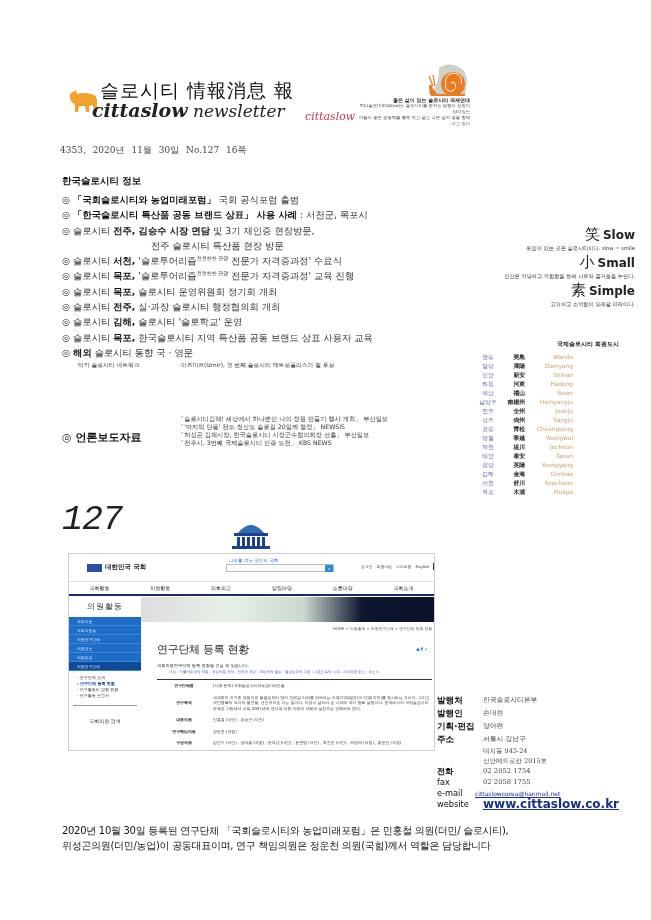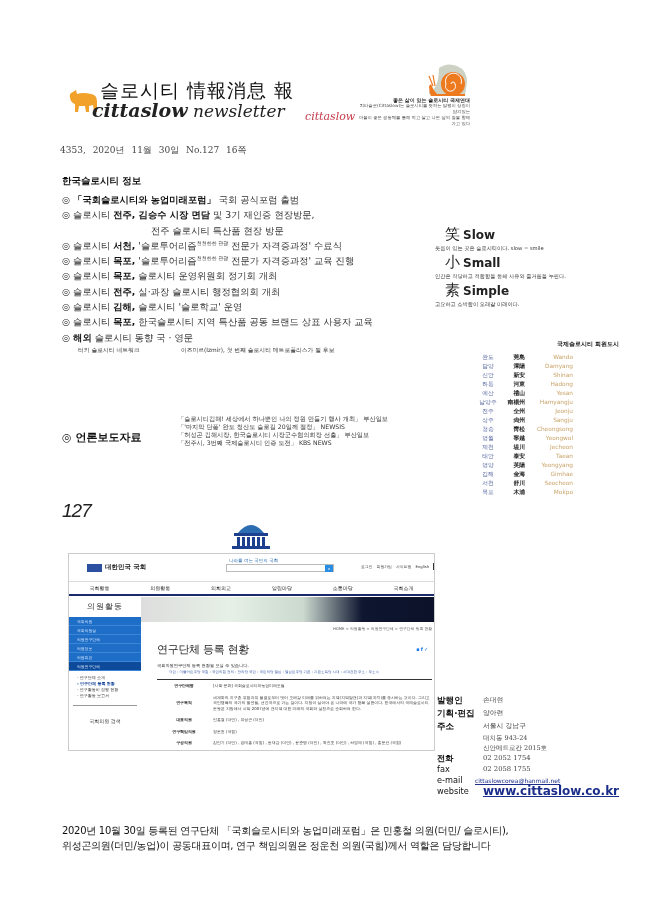--- a/index.html
+++ b/index.html
@@ -21,32 +21,32 @@
 .news .item{height:15.3px;line-height:15px;white-space:nowrap}
 .news .item b{color:#111}
 .news .sup{font-size:5px;vertical-align:top;position:relative;top:-2px}
 .news .cont{padding-left:89px}
 .news .sub{font-size:5.8px;height:14px;line-height:10px;padding-left:16px;white-space:nowrap}
 .news .sub span{display:inline-block;width:90px}
 .press{left:62px;top:414px}
 .press .lbl{font-size:11px;font-weight:bold;color:#111;position:absolute;left:0;top:16px;width:120px}
 .press .list{position:absolute;left:116px;top:1px;font-size:6.2px;line-height:8px;color:#333;white-space:nowrap}
 
-.motto{left:445px;top:225px;width:190px;text-align:left}
+.motto{left:445px;top:225px;width:190px;text-align:right}
 .motto .row{font-size:12px;font-weight:bold;color:#222;height:18px;line-height:18px}
 .motto .row .han{font-family:"DejaVu Serif",serif;font-weight:normal;font-size:15px;margin-right:3px}
 .motto .desc{font-size:5.2px;color:#333;height:10px;line-height:10px;margin-left:-10px}
 .members{left:475px;top:340px;width:160px}
 .members .title{font-size:6px;font-weight:bold;text-align:right;padding-right:16px;margin-bottom:4px;color:#222}
 .members .m{height:9px;line-height:9px;font-size:5.8px;display:flex}
 .members .m .ko{width:26px;color:#5a6aa0;text-align:center}
 .members .m .hj{width:24px;font-weight:bold;color:#222;text-align:right}
 .members .m .en{width:48px;color:#c9a46a;text-align:right}
 
-.bignum{left:62px;top:500px;font-family:Liberation Sans, sans-serif;font-style:italic;font-size:19px;color:#222;font-weight:300;letter-spacing:-1px}
+.bignum{left:62px;top:500px;font-family:Liberation Mono, monospace;font-style:italic;font-size:35px;color:#222;font-weight:300;letter-spacing:-1px}
 .na-logo{left:228px;top:519px;width:46px;height:32px}
 
 .shot{left:68px;top:553px;width:367px;height:198px;border:1px solid #ccc;background:#fff;overflow:hidden}
 .shot .top{height:28px;position:relative;border-bottom:1px solid #ddd}
 .shot .brand{position:absolute;left:18px;top:9px;font-size:6.5px;font-weight:bold;color:#222;display:flex;align-items:center;gap:3px}
 .shot .brand i{display:inline-block;width:15px;height:8px;background:#2c4fa0}
 .shot .motto2{position:absolute;left:160px;top:4px;font-size:4.5px;color:#2c6db2}
 .shot .search{position:absolute;left:157px;top:10px;width:108px;height:8px;border:1px solid #bbb}
 .shot .search b{position:absolute;right:0;top:0;width:8px;height:7px;background:#2a8de1;color:#fff;font-size:4px;text-align:center;line-height:7px}
 .shot .util{position:absolute;left:292px;top:10px;font-size:3.8px;color:#333;white-space:nowrap;word-spacing:3px}
@@ -113,20 +113,21 @@
 <div class="abs issue">
   <span>4353,</span>
   <span>2020년 11월 30일</span>
   <span>No.127</span>
   <span>16쪽</span>
 </div>
 
 <div class="abs news">
   <div class="sec">한국슬로시티 정보</div>
   <div class="item"><span>◎</span> <b>「국회슬로시티와 농업미래포럼」</b><span> 국회 공식포럼 출범</span></div>
+  <div class="item"><span>◎</span> <b>「한국슬로시티 특산품 공동 브랜드 상표」 사용 사례</b><span> : 서천군, 목포시</span></div>
   <div class="item"><span>◎</span><span> 슬로시티 </span><b>전주, 김승수 시장 면담</b><span> 및 3기 재인증 현장방문,</span></div>
   <div class="item cont">전주 슬로시티 특산품 현장 방문</div>
   <div class="item"><span>◎</span><span> 슬로시티 </span><b>서천,</b><span> '슬로투어리즘</span><span class="sup">천천한한 관광</span><span> 전문가 자격증과정' 수료식</span></div>
   <div class="item"><span>◎</span><span> 슬로시티 </span><b>목포,</b><span> '슬로투어리즘</span><span class="sup">천천한한 관광</span><span> 전문가 자격증과정' 교육 진행</span></div>
   <div class="item"><span>◎</span><span> 슬로시티 </span><b>목포,</b><span> 슬로시티 운영위원회 정기회 개최</span></div>
   <div class="item"><span>◎</span><span> 슬로시티 </span><b>전주,</b><span> 실·과장 슬로시티 행정협의회 개최</span></div>
   <div class="item"><span>◎</span><span> 슬로시티 </span><b>김해,</b><span> 슬로시티 '슬로학교' 운영</span></div>
   <div class="item"><span>◎</span><span> 슬로시티 </span><b>목포,</b><span> 한국슬로시티 지역 특산품 공동 브랜드 상표 사용자 교육</span></div>
   <div class="item"><span>◎</span> <b>해외</b><span> 슬로시티 동향 국 · 영문</span></div>
   <div class="sub"><span>터키 슬로시티 네트워크</span> &nbsp; &nbsp; &nbsp; <em style="font-style:normal">이즈미르(Izmir), 첫 번째 슬로시티 메트로폴리스가 될 후보</em></div>
@@ -330,20 +331,24 @@
             <td class="k">구성현황</td>
             <td>10 명: 더불어민주당 6 , 국민의힘 4</td>
           </tr>
     </tbody>
       </table>
   </div>
 </div>
 
 <div class="abs pub">
   <div class="r">
+      <span class="k">발행처</span>
+      <span class="v">한국슬로시티본부</span>
+    </div>
+  <div class="r">
       <span class="k">발행인</span>
       <span class="v">손대현</span>
     </div>
   <div class="r">
       <span class="k">기획·편집</span>
       <span class="v">양아련</span>
     </div>
   <div class="r">
       <span class="k">주소</span>
       <span class="v">서울시 강남구</span>

